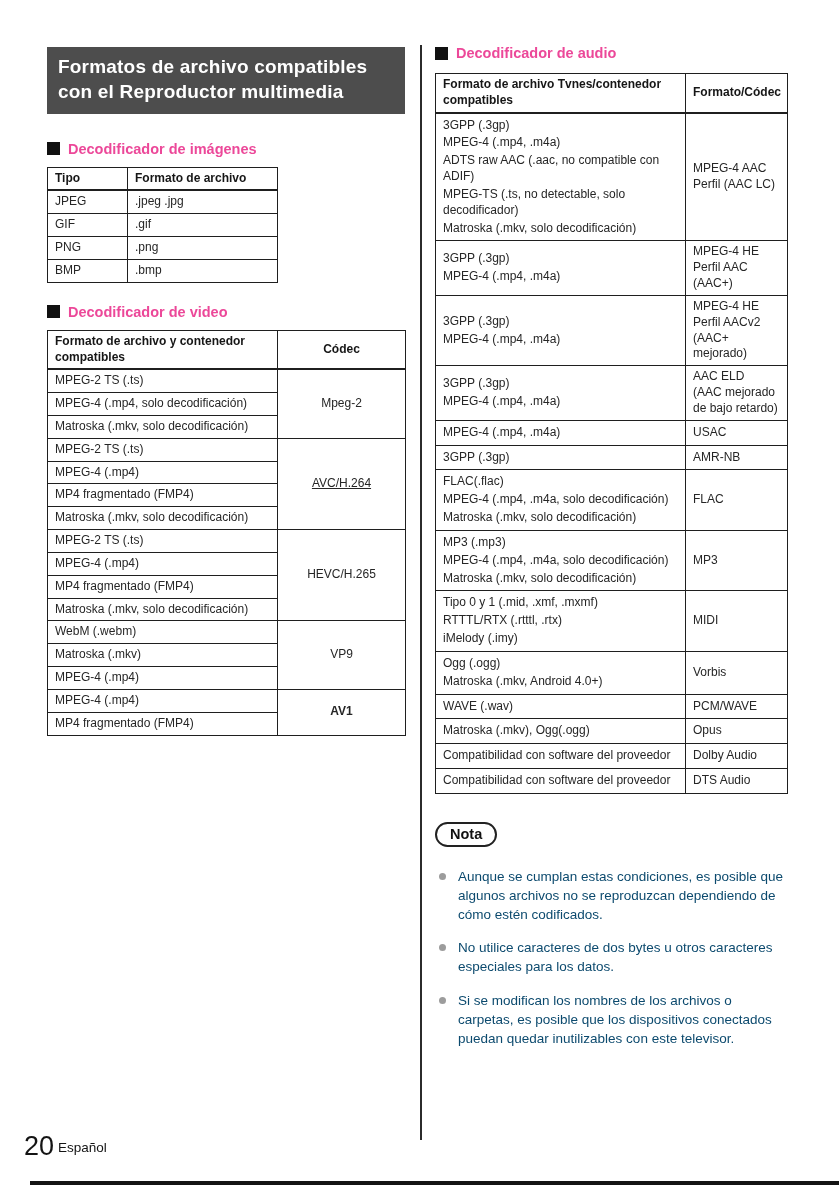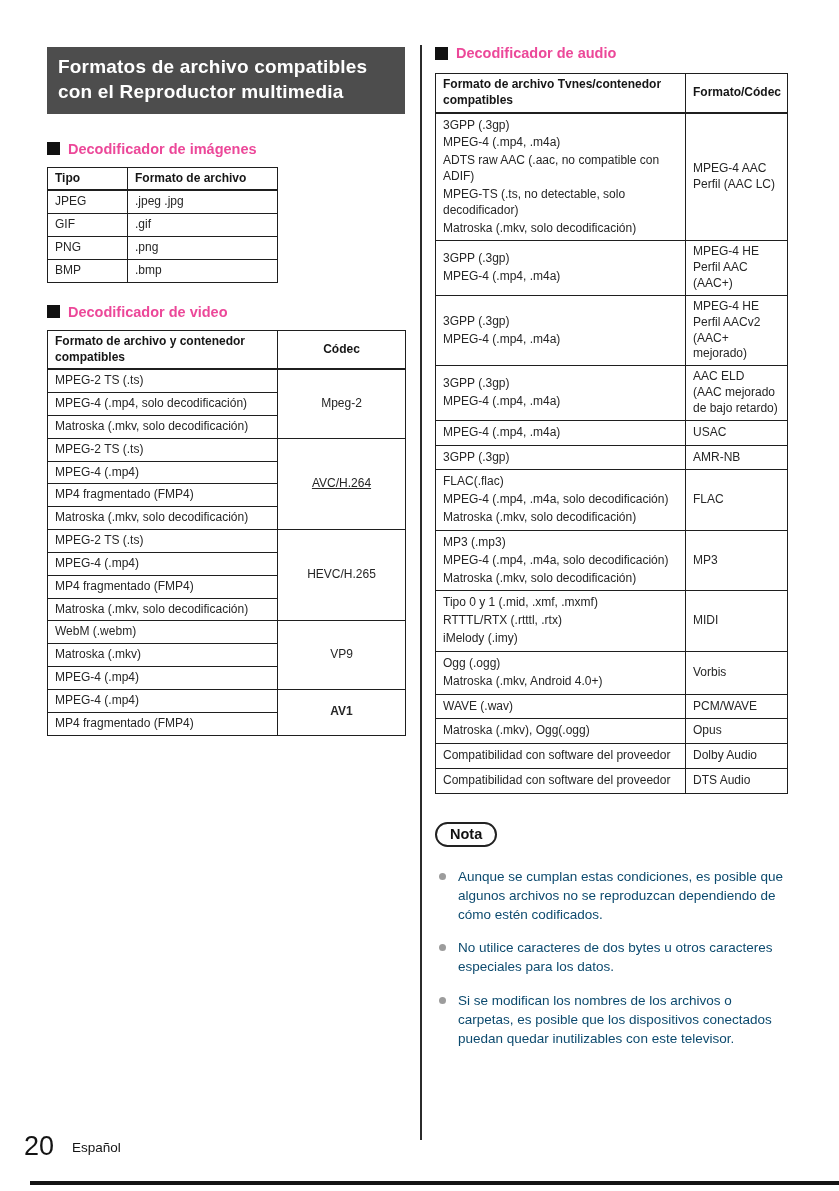--- a/index.html
+++ b/index.html
@@ -63,21 +63,21 @@
   ul.notes li{
     position:relative;padding-left:23px;margin-bottom:14px;
     font-size:13.5px;line-height:1.42;color:#0c4a6e;
   }
   ul.notes li .dot{
     position:absolute;left:4px;top:6px;
     width:7px;height:7px;border-radius:50%;background:#9c9c9c;
   }
 
   .page-num{position:absolute;left:24px;top:1131px;font-size:27px;color:#141414;}
-  .page-lang{position:absolute;left:72px;top:1140px;font-size:13.5px;color:#141414;}
+  .page-lang{position:absolute;left:58px;top:1140px;font-size:13.5px;color:#141414;}
   .bottom-bar{position:absolute;left:30px;top:1181px;width:809px;height:4px;background:#141414;}
 </style>
 </head>
 <body>
 
 <div class="page">
 
   <div class="divider"></div>
 
   <div class="col-left">

